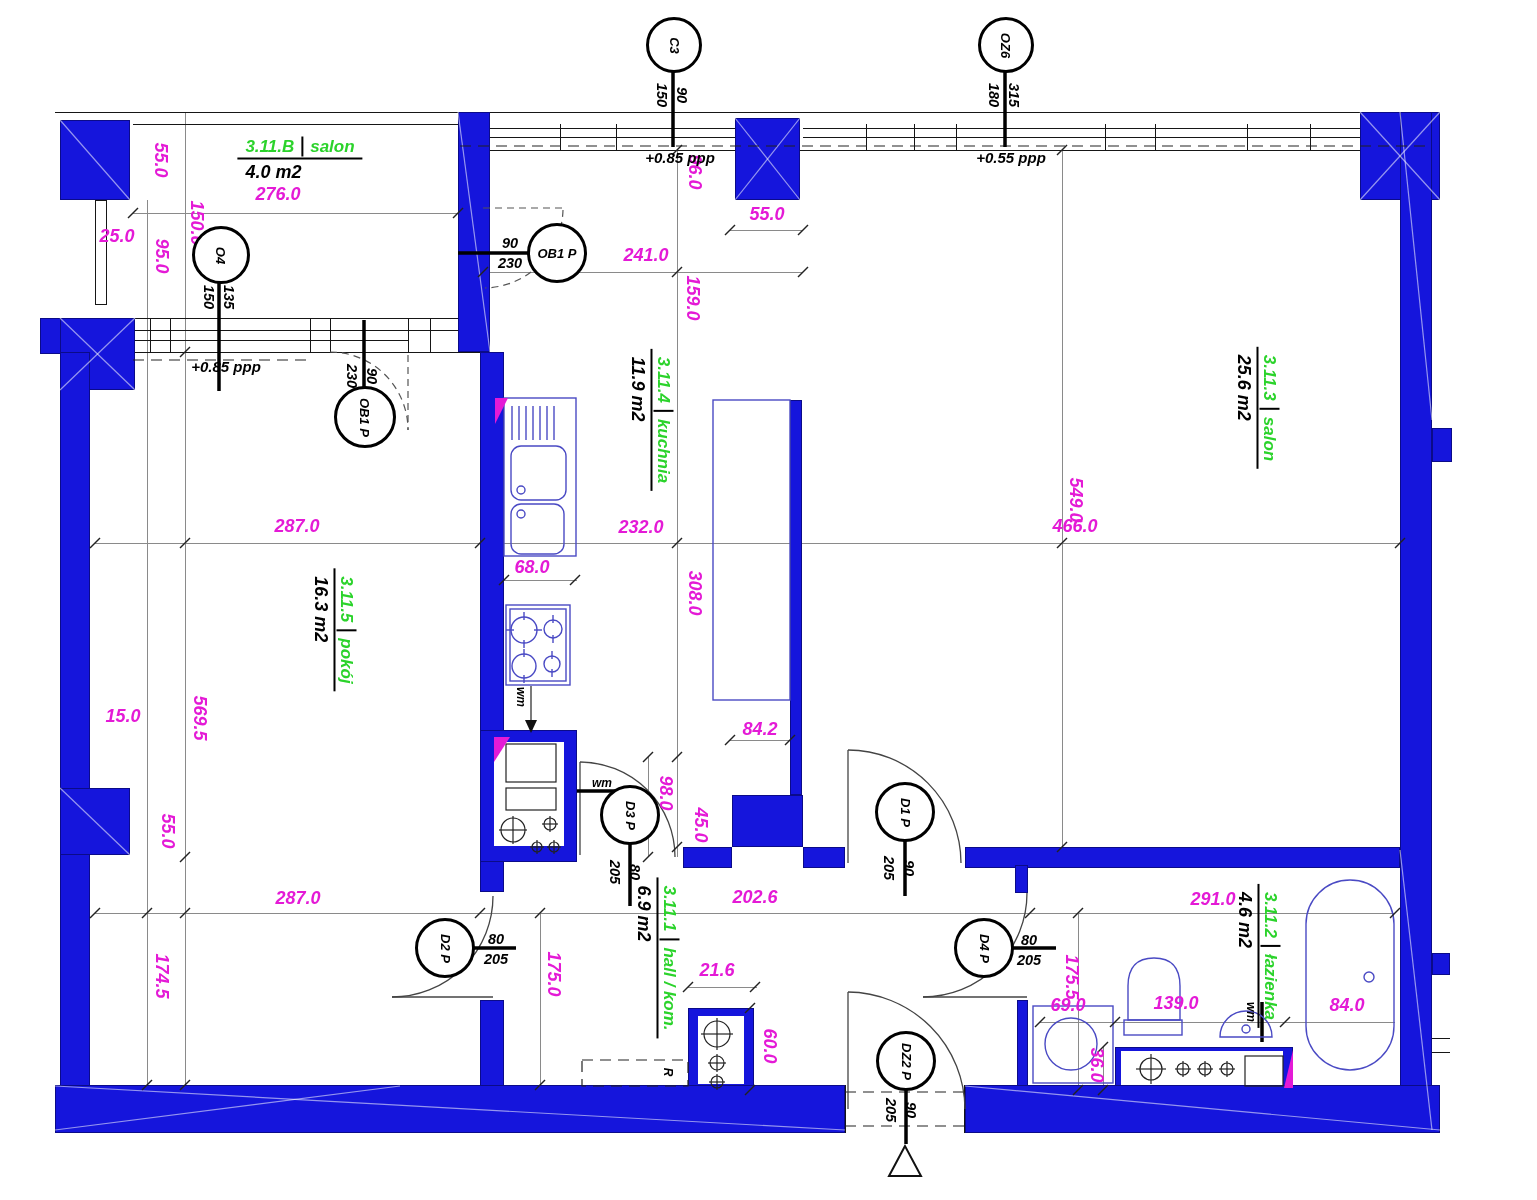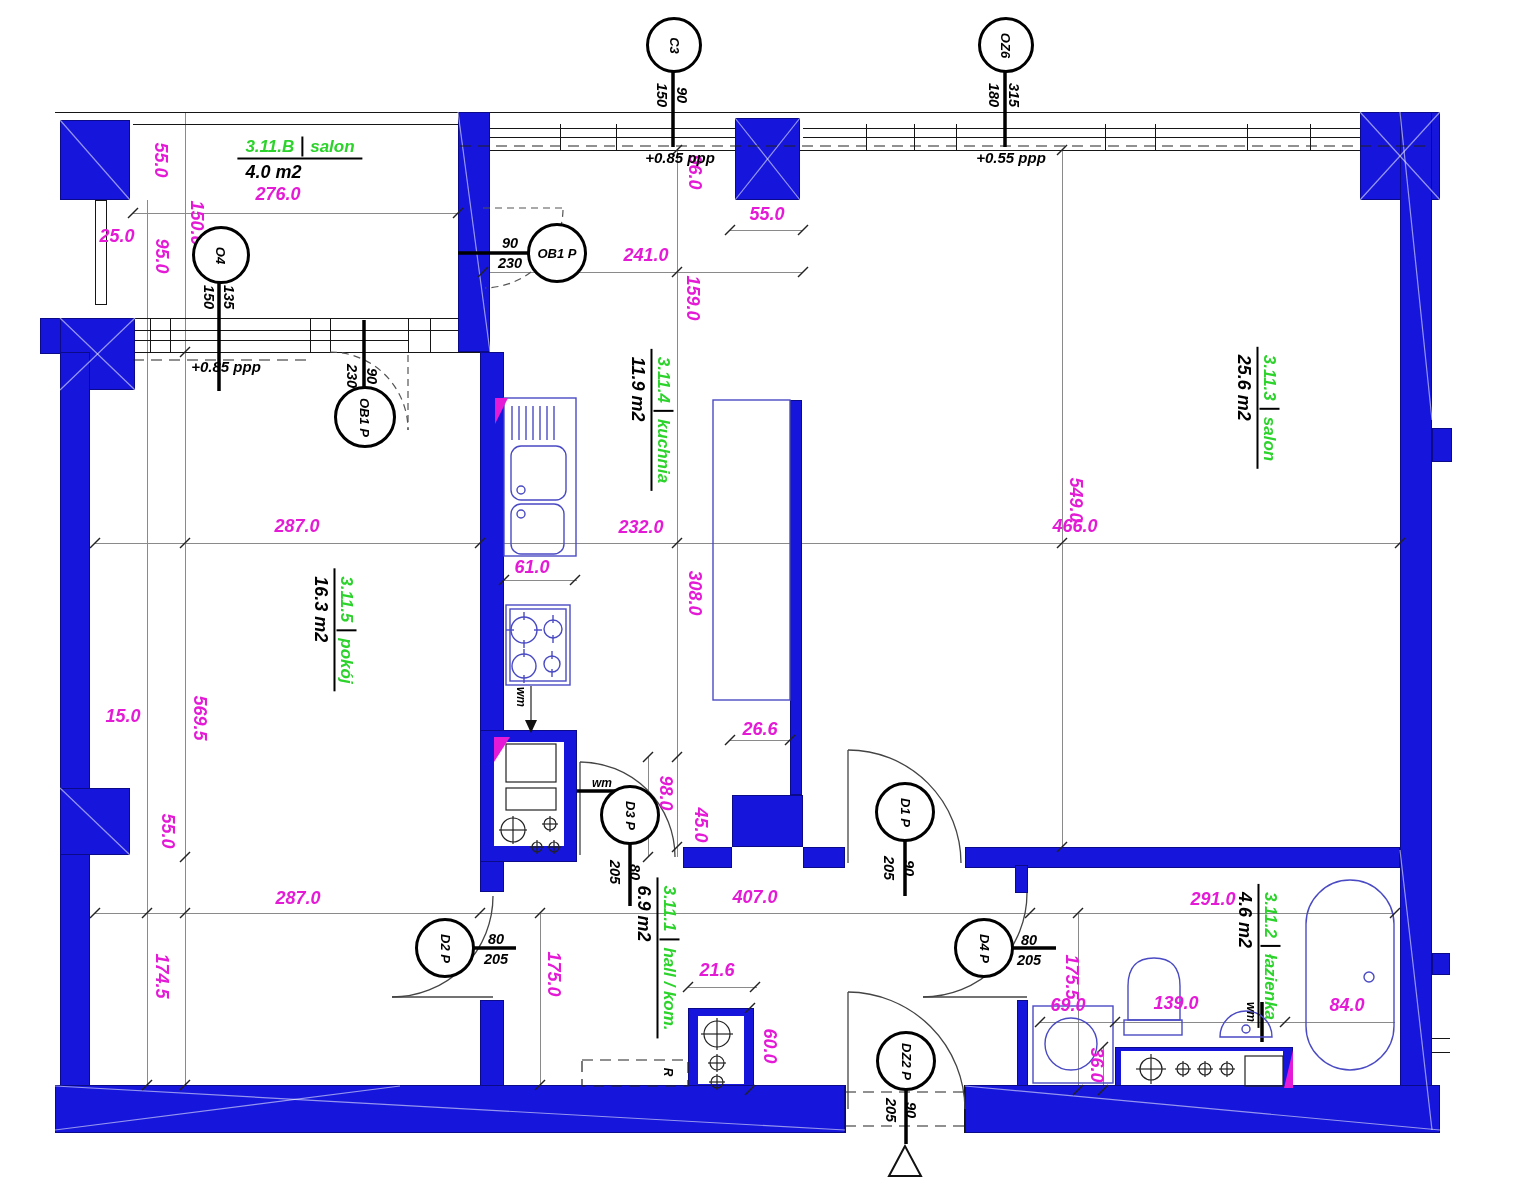--- a/index.html
+++ b/index.html
@@ -337,29 +337,29 @@
   <span class="dim v" style="left:695px;top:172px">96.0</span>
   <span class="dim" style="left:767px;top:214px">55.0</span>
   <span class="dim" style="left:646px;top:255px">241.0</span>
   <span class="dim v" style="left:693px;top:298px">159.0</span>
   <span class="dim" style="left:297px;top:526px">287.0</span>
   <span class="dim v" style="left:200px;top:718px">569.5</span>
   <span class="dim" style="left:123px;top:716px">15.0</span>
   <span class="dim v" style="left:168px;top:831px">55.0</span>
   <span class="dim" style="left:298px;top:898px">287.0</span>
   <span class="dim v" style="left:162px;top:976px">174.5</span>
-  <span class="dim" style="left:532px;top:567px">61.0</span>
+  <span class="dim" style="left:532px;top:567px">68.0</span>
   <span class="dim" style="left:641px;top:527px">232.0</span>
   <span class="dim v" style="left:695px;top:593px">308.0</span>
-  <span class="dim" style="left:760px;top:729px">26.6</span>
+  <span class="dim" style="left:760px;top:729px">84.2</span>
   <span class="dim v" style="left:666px;top:793px">98.0</span>
   <span class="dim v" style="left:701px;top:825px">45.0</span>
   <span class="dim v" style="left:1076px;top:500px">549.0</span>
   <span class="dim" style="left:1075px;top:526px">466.0</span>
-  <span class="dim" style="left:755px;top:897px">407.0</span>
+  <span class="dim" style="left:755px;top:897px">202.6</span>
   <span class="dim v" style="left:554px;top:974px">175.0</span>
   <span class="dim" style="left:717px;top:970px">21.6</span>
   <span class="dim v" style="left:770px;top:1046px">60.0</span>
   <span class="dim" style="left:1213px;top:899px">291.0</span>
   <span class="dim v" style="left:1072px;top:977px">175.5</span>
   <span class="dim" style="left:1068px;top:1005px">69.0</span>
   <span class="dim v" style="left:1097px;top:1065px">36.0</span>
   <span class="dim" style="left:1176px;top:1003px">139.0</span>
   <span class="dim" style="left:1347px;top:1005px">84.0</span>
 

